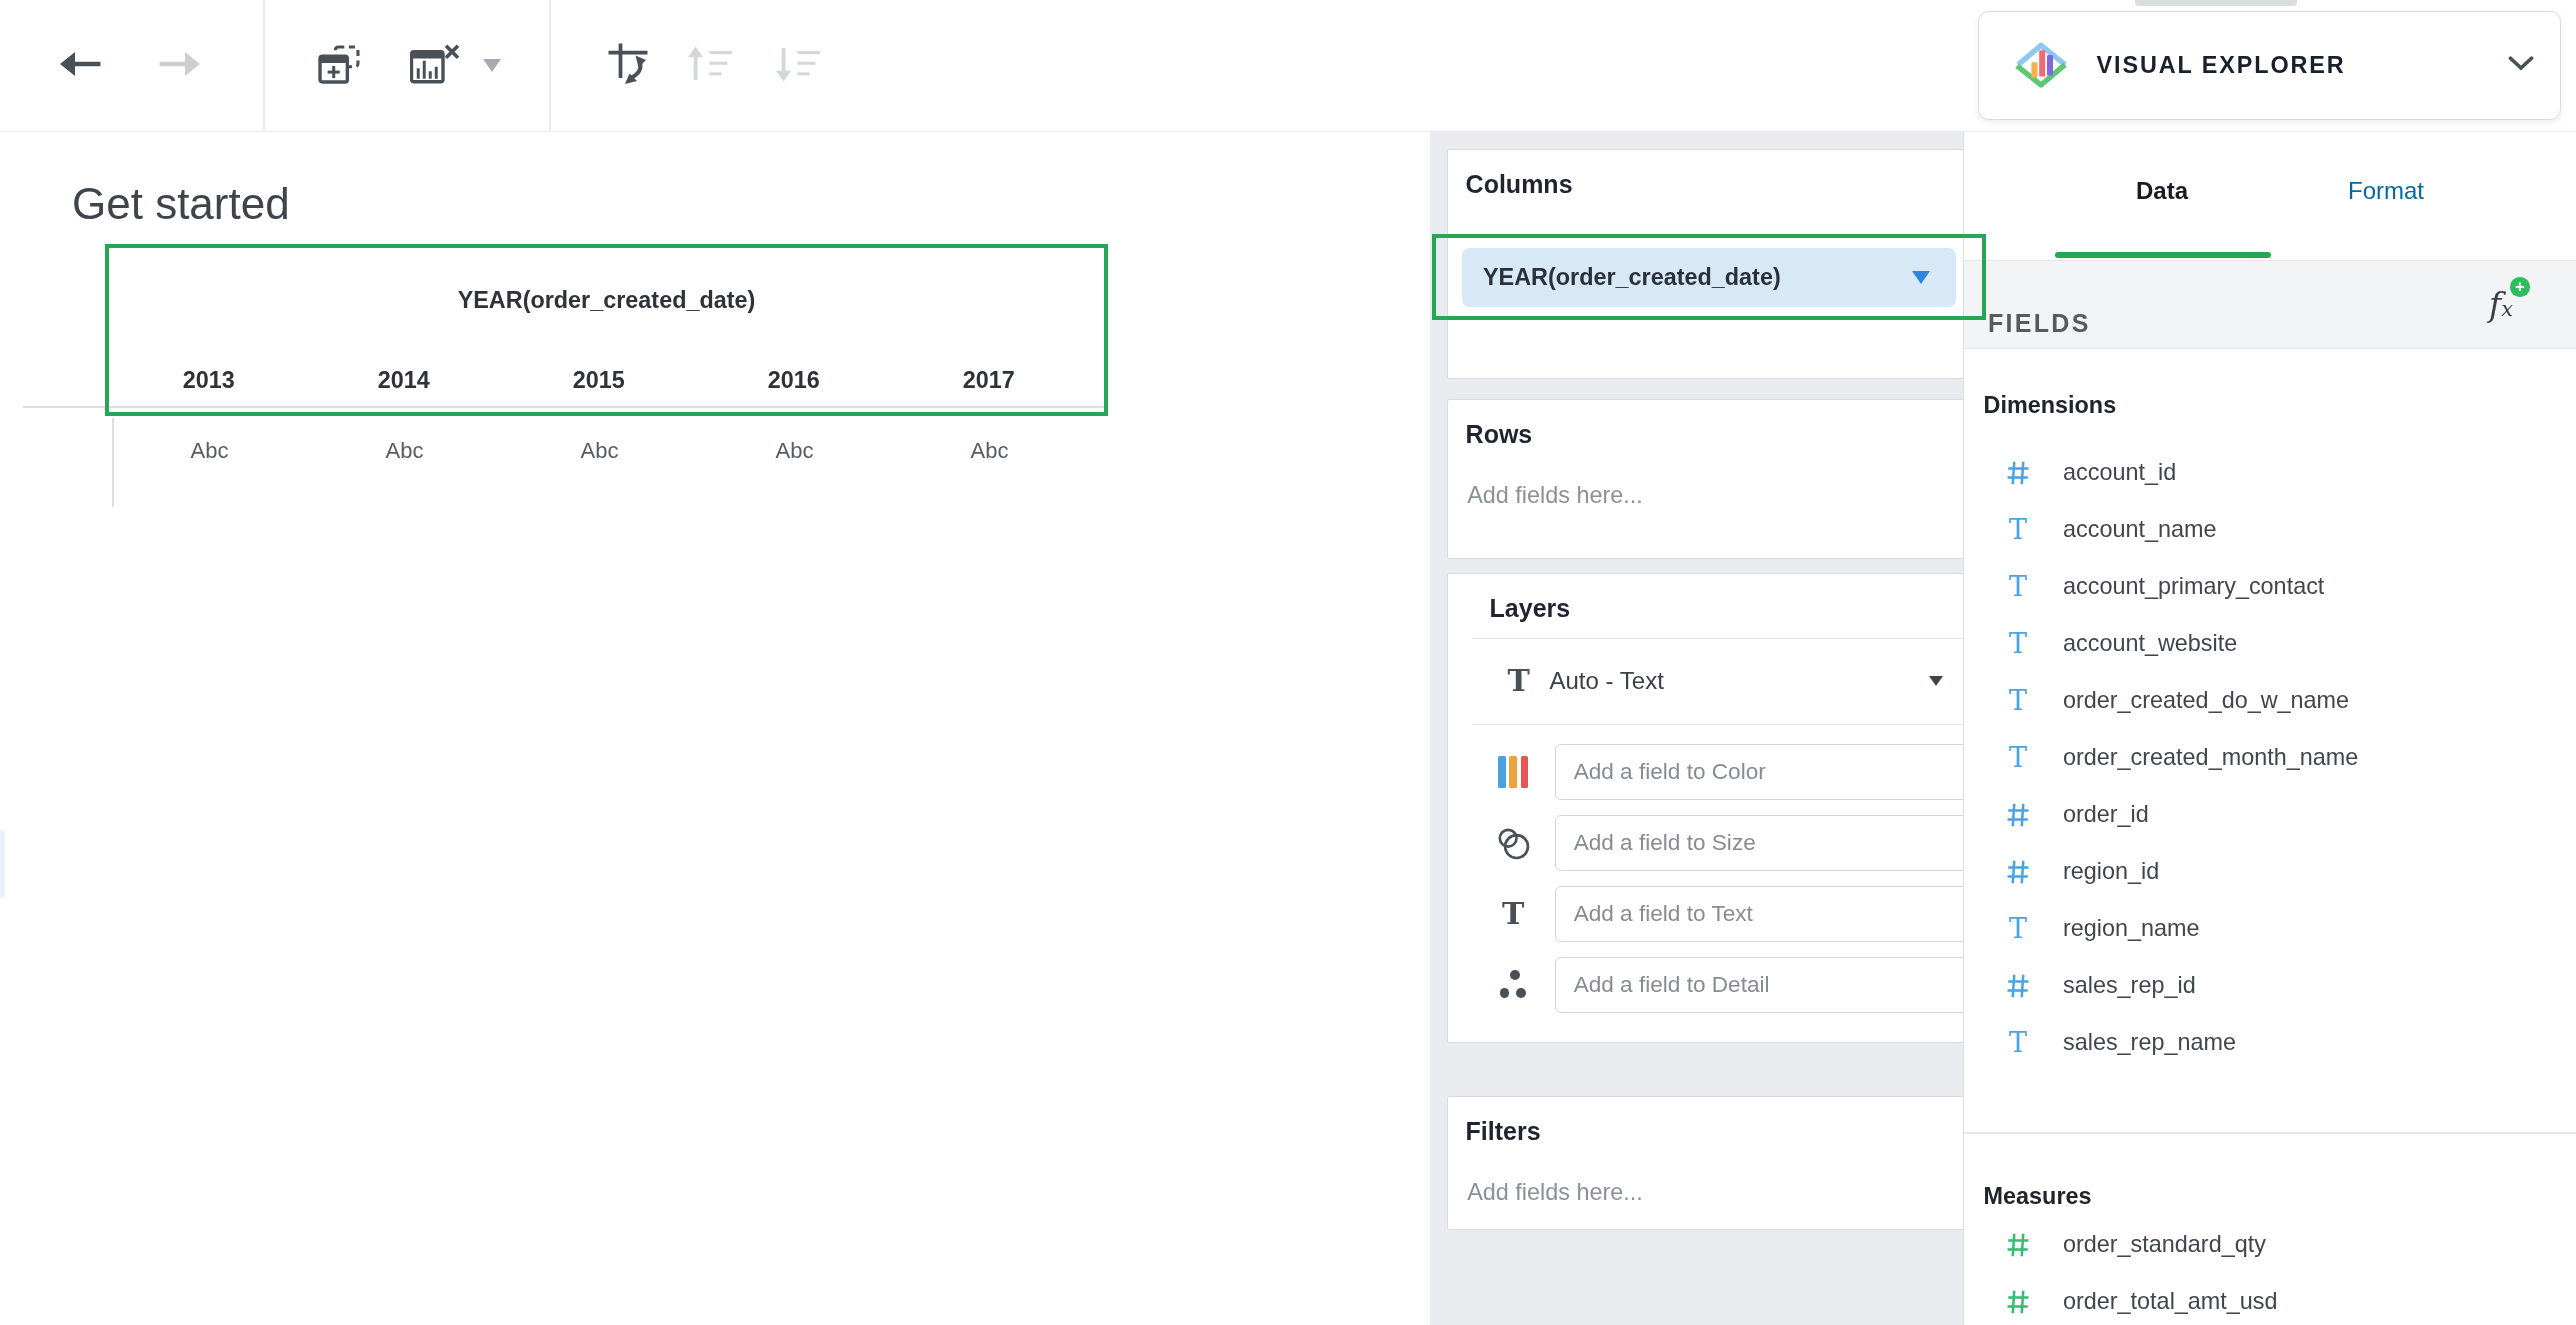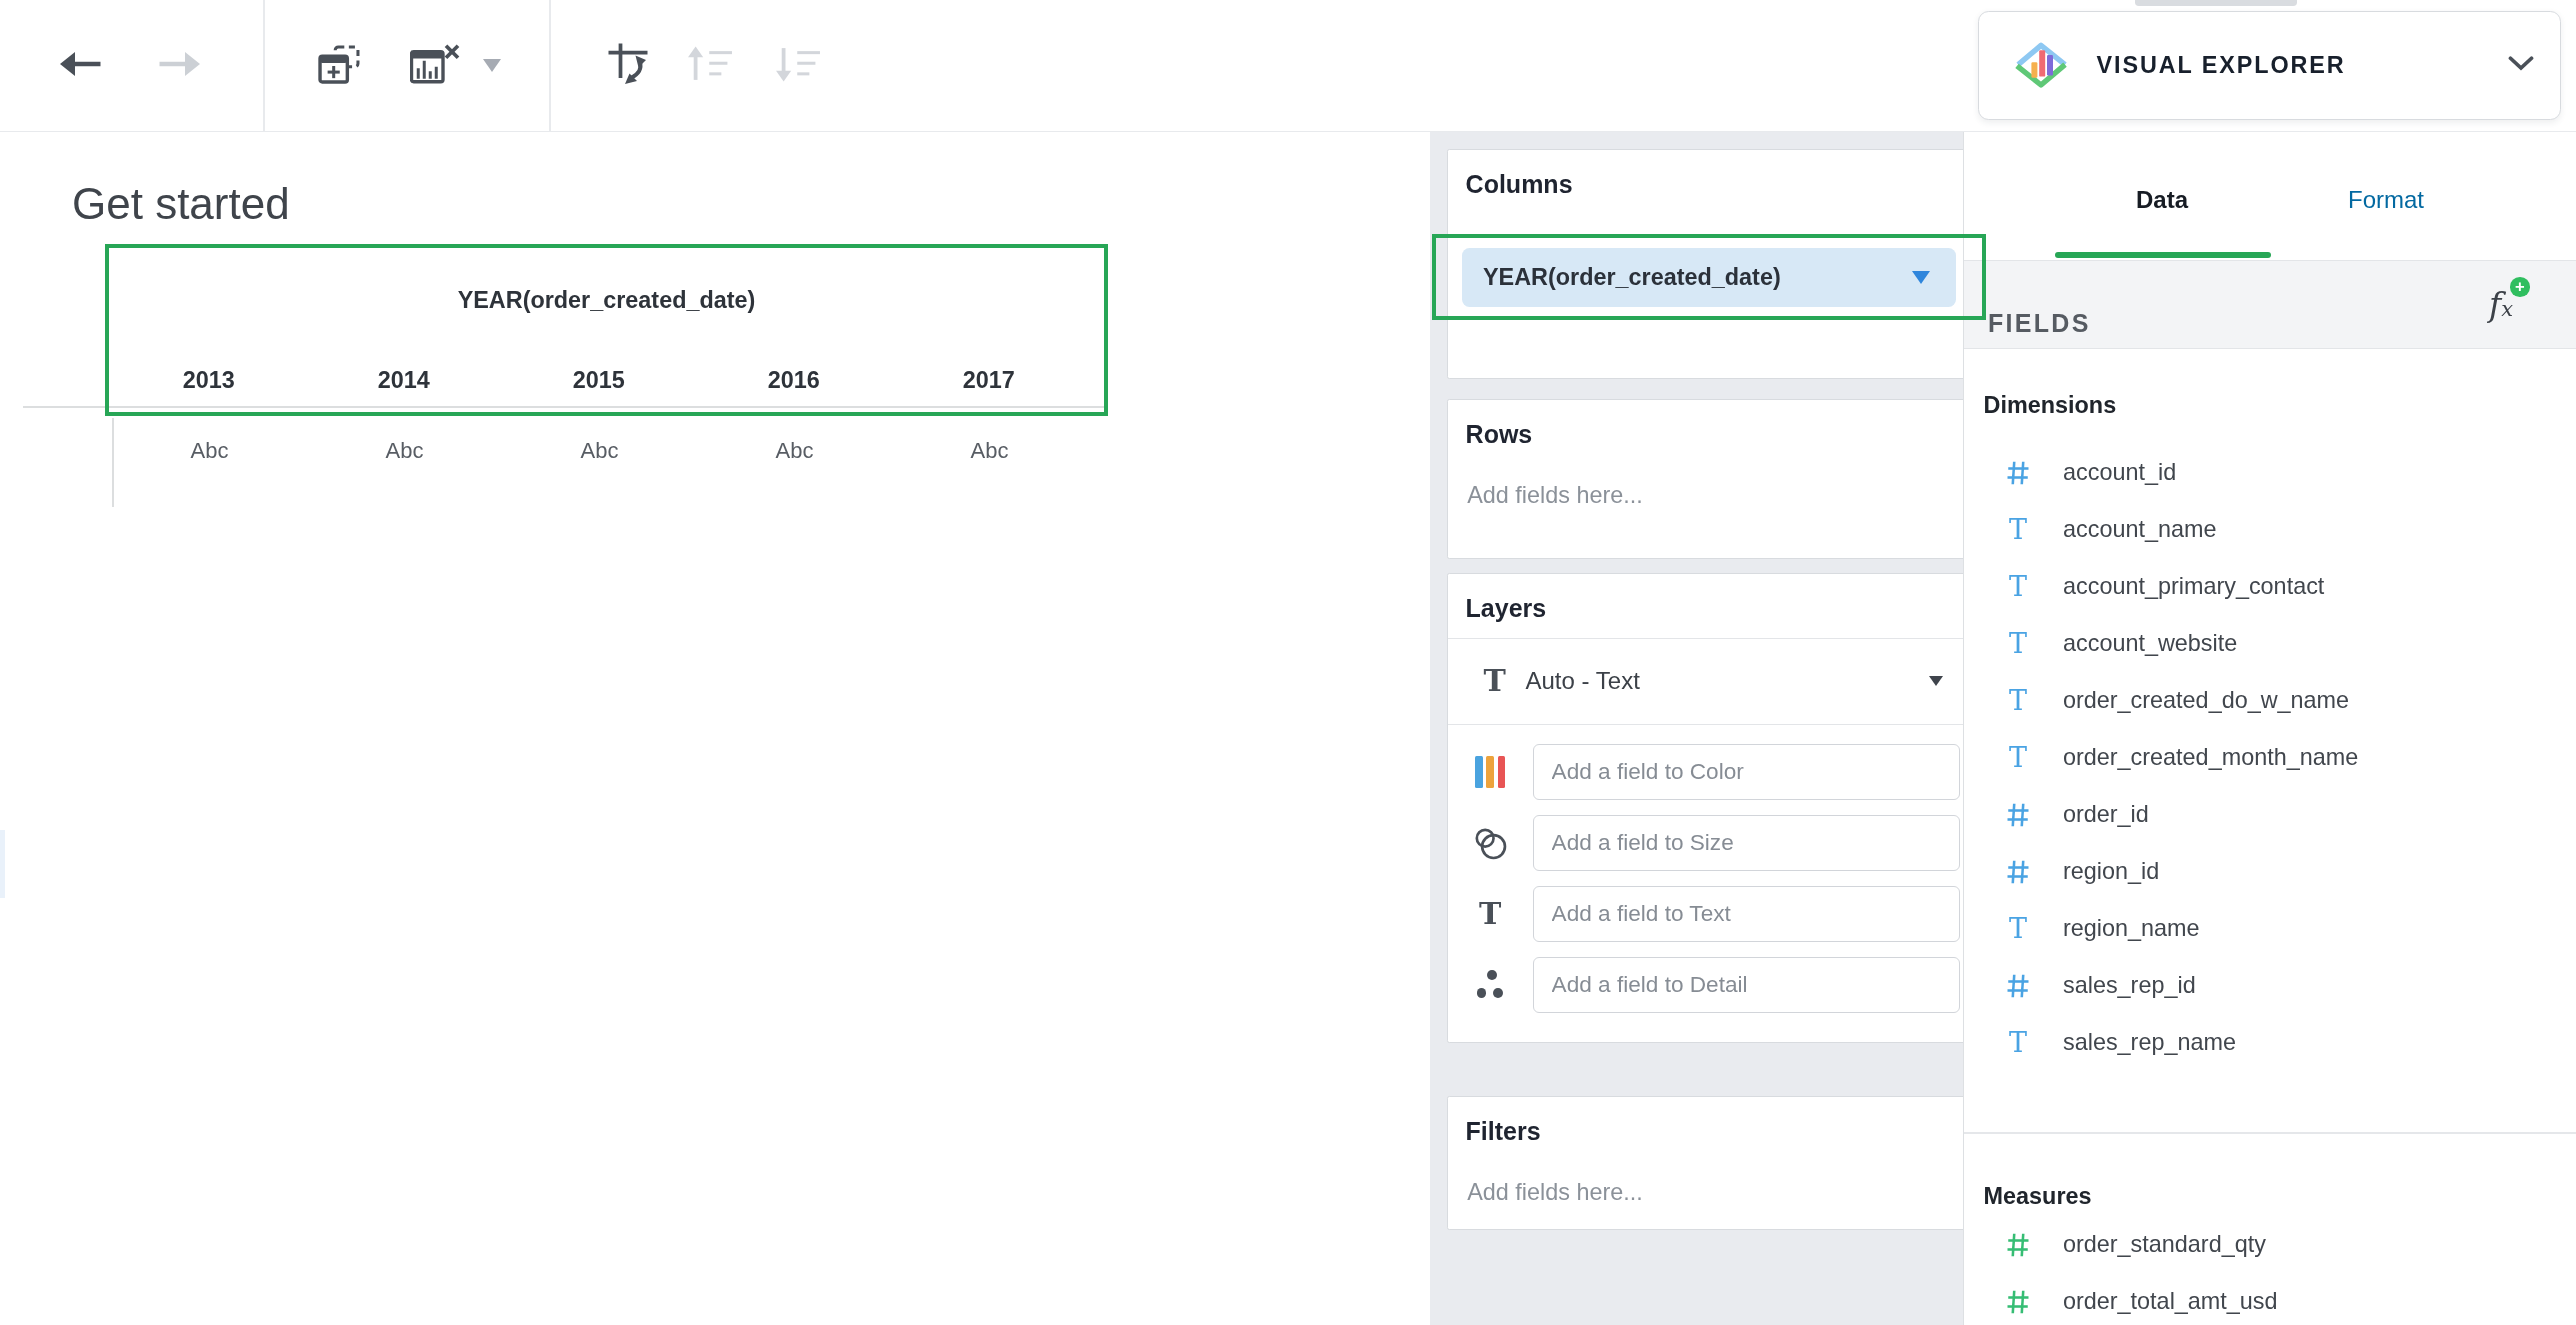--- a/index.html
+++ b/index.html
@@ -39,21 +39,21 @@
   .abc-row{position:absolute;left:112px;top:306px;width:975px;display:flex;height:45px;align-items:flex-start;}
   .abc-row .cell{flex:1;text-align:center;font-size:22px;color:#585d64;}
 
   
   .shelf-panel{position:absolute;top:132px;left:1404px;width:559px;height:1194px;background:#e9ebef;margin-left:26px;}
   .card{position:absolute;left:16.6px;width:527px;background:#fff;border:1.5px solid #d8dbdf;border-radius:2.3px;}
   .card-title{padding:19.6px 0 0 18px;font-size:25px;font-weight:bold;color:#1f2430;}
   .card-ph{padding:33px 0 0 19.6px;font-size:23.4px;color:#8b9199;}
   .card-columns{top:17.4px;height:230px;}
   .card-rows{top:267px;height:160px;}
-  .card-layers{top:441px;height:470px;}
+  .card-layers{top:441px;height:470px;padding-left:24px;}
   .card-filters{top:964px;height:134px;}
   .green-rect{position:absolute;left:2.3px;top:102px;width:554px;height:86px;border:4.5px solid #27a656;
     z-index:4;pointer-events:none;}
   .pill{position:absolute;left:32px;top:116px;width:494px;height:59px;background:#d7e8f6;
     border-radius:7.5px;z-index:5;display:flex;align-items:center;padding-left:21px;cursor:pointer;}
   .pill-label{font-size:23.4px;font-weight:bold;color:#2b313a;}
   .pill-caret{position:absolute;right:26px;width:0;height:0;border-left:9px solid transparent;
     border-right:9px solid transparent;border-top:13px solid #2f86dc;}
   .layers-divider{border:none;border-top:1.5px solid #e3e5e8;margin:15px 0 0 0;}
   .mark-row{height:85px;display:flex;align-items:center;padding-left:36px;cursor:pointer;}
@@ -67,21 +67,21 @@
     color:#3c4148;padding:0 18px;outline:none;font-family:"Liberation Sans",sans-serif;background:#fff;}
   .slot-input::placeholder{color:#868c94;}
   .color-bars{display:flex;gap:3.8px;}
   .color-bars i{width:7.5px;height:32px;border-radius:1.5px;display:block;}
   .dots{position:relative;width:33px;height:33px;}
   .dots i{position:absolute;width:9.8px;height:9.8px;border-radius:50%;background:#4a5058;}
 
   
   .fields-panel{position:absolute;top:132px;left:1963px;width:613px;height:1194px;background:#fff;
     border-left:1.5px solid #dde0e3;}
-  .tab{position:absolute;top:54px;transform:translateX(-50%);font-size:24px;cursor:pointer;}
+  .tab{position:absolute;top:45px;transform:translateX(-50%);font-size:24px;cursor:pointer;}
   .tab-data{left:198px;font-weight:bold;color:#171c24;}
   .tab-format{left:422px;color:#0369a1;}
   .tab-underline{position:absolute;left:91px;top:120px;width:216px;height:6px;background:#27a656;border-radius:3px;}
   .fields-band{position:absolute;left:0;right:0;top:128px;height:89px;background:#f3f4f6;
     border-top:1.5px solid #e3e5e8;border-bottom:1.5px solid #e3e5e8;display:flex;align-items:center;
     padding:0 63px 0 24px;}
   .fields-label{font-size:25px;font-weight:bold;letter-spacing:2.3px;color:#565b62;margin-top:38px;}
   .fx{margin-left:auto;position:relative;font-family:"DejaVu Serif",serif;font-style:italic;
     font-size:33px;color:#3c4148;cursor:pointer;line-height:1;}
   .fx .fx-x{font-size:21px;}

